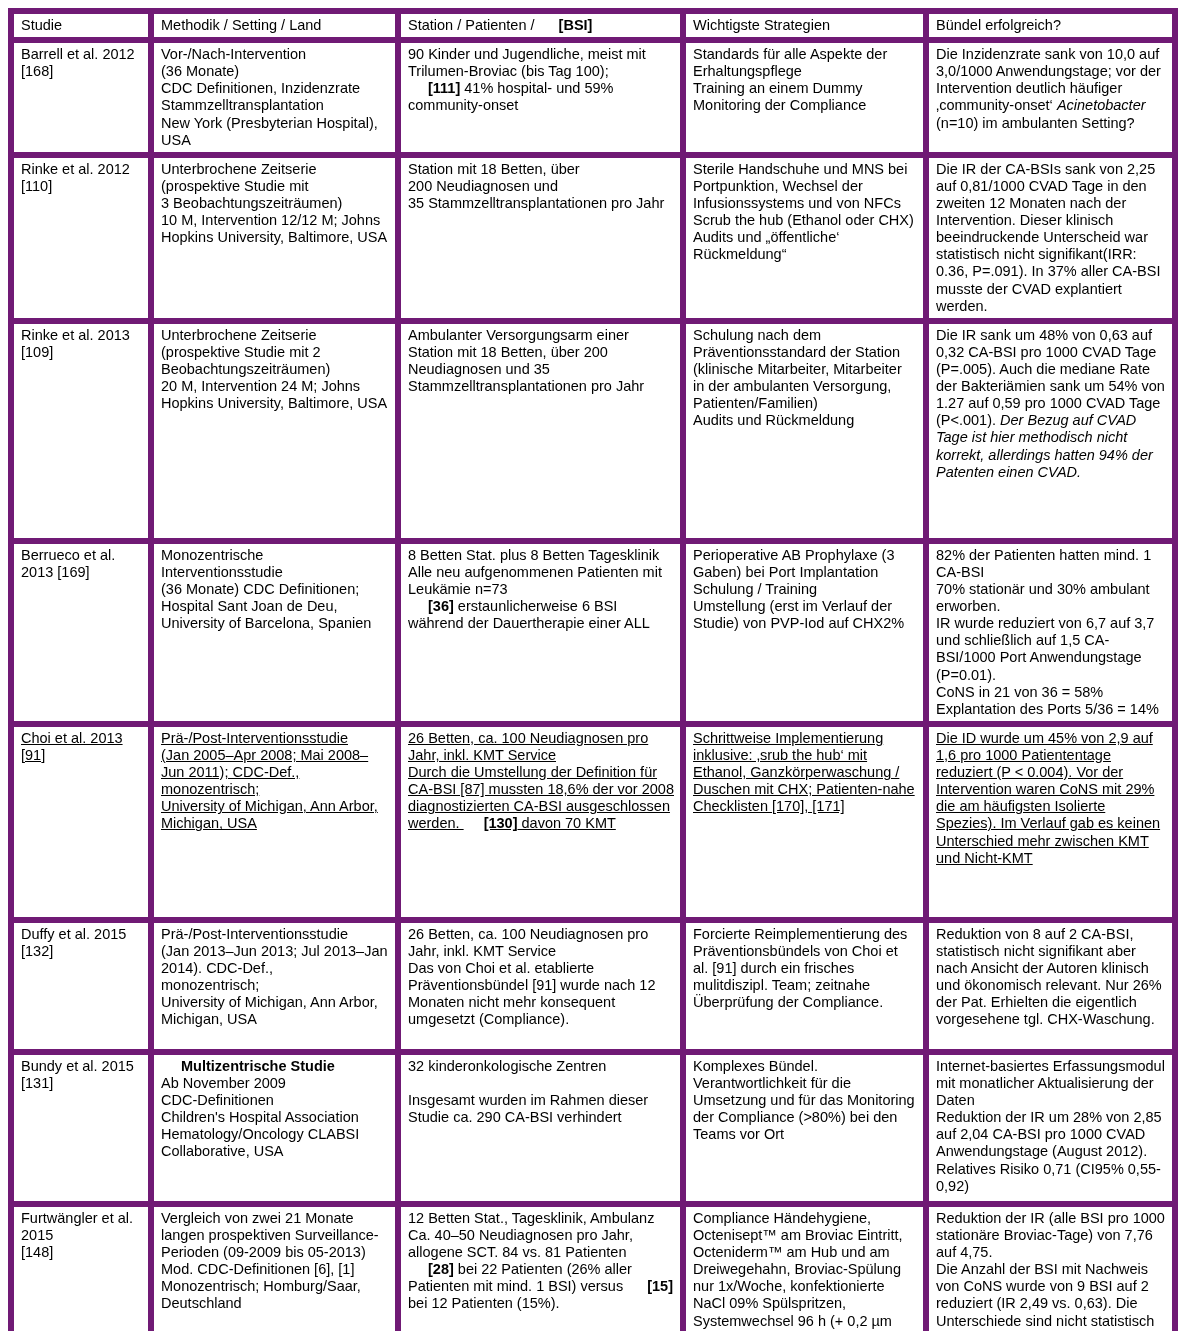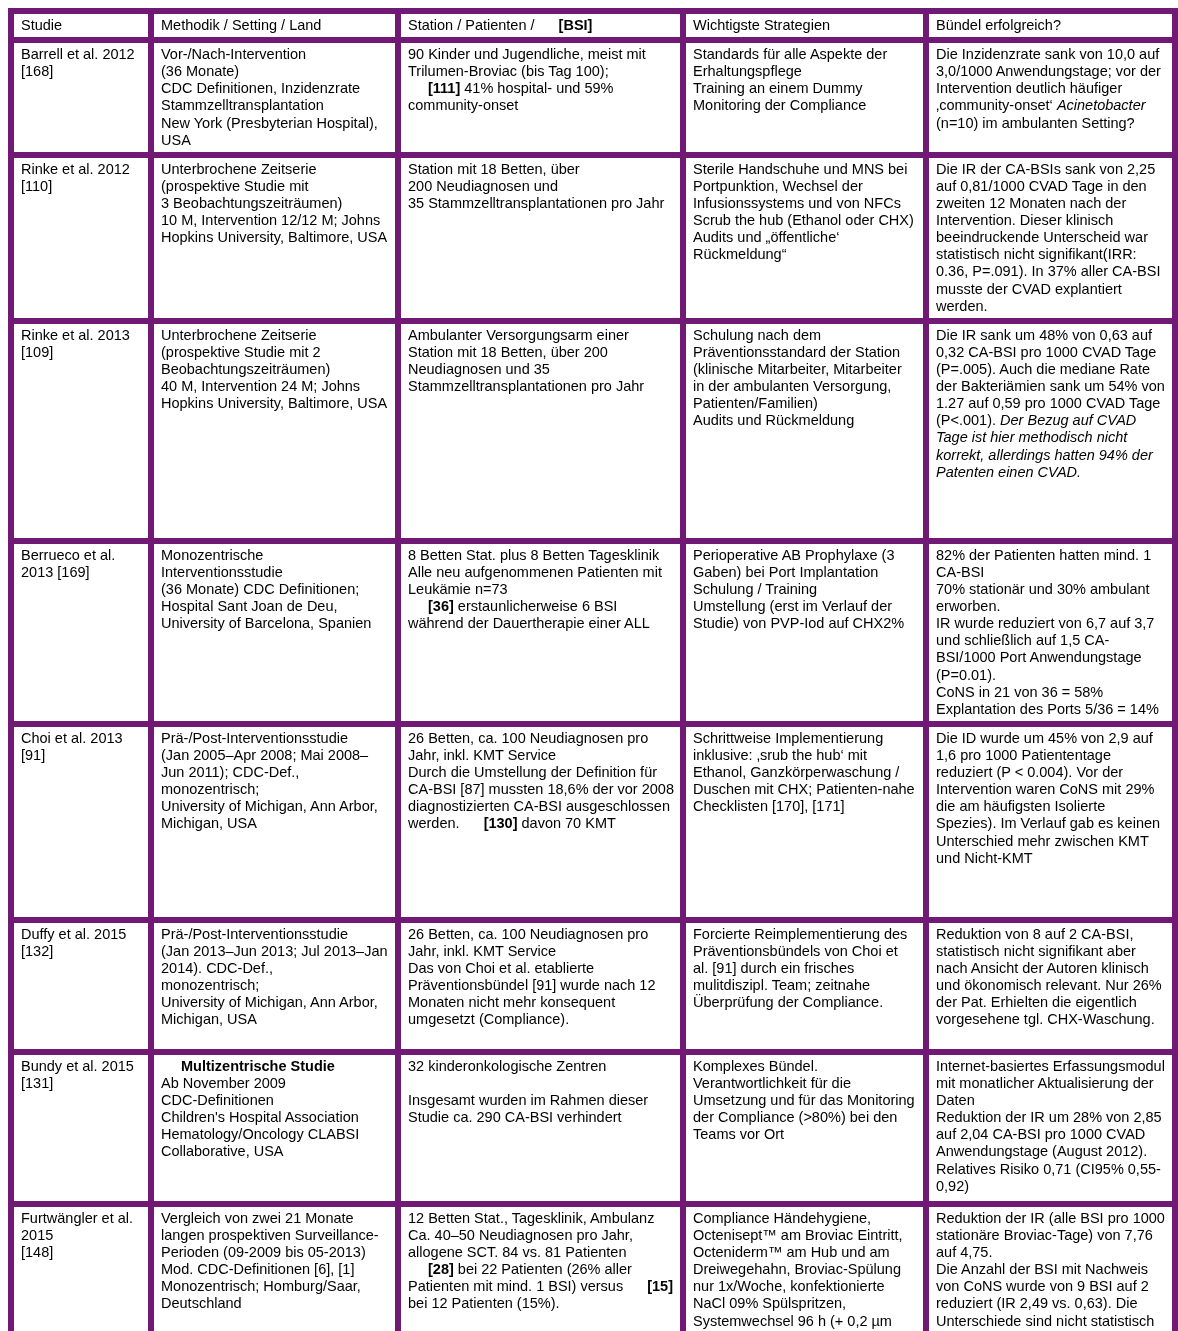--- a/index.html
+++ b/index.html
@@ -73,33 +73,33 @@
         </tr>
         <tr style="height: 162px;">
           <td><span>Rinke et al. 2012</span><br><span>[110]</span></td>
           <td><span>Unterbrochene Zeitserie</span><br><span>(prospektive Studie mit</span><br><span>3 Beobachtungszeiträumen)</span><br><span>10 M, Intervention 12/12 M; Johns Hopkins University, Baltimore, USA</span></td>
           <td><span>Station mit 18 Betten, über</span><br><span>200 Neudiagnosen und</span><br><span>35 Stammzelltransplantationen pro Jahr</span></td>
           <td><span>Sterile Handschuhe und MNS bei Portpunktion, Wechsel der Infusionssystems und von NFCs</span><br><span>Scrub the hub (Ethanol oder CHX)</span><br><span>Audits und „öffentliche‘ Rückmeldung“</span></td>
           <td><span>Die IR der CA-BSIs sank von 2,25 auf 0,81/1000 CVAD Tage in den zweiten 12 Monaten nach der Intervention. Dieser klinisch beeindruckende Unterscheid war statistisch nicht signifikant(IRR: 0.36, P=.091). In 37% aller CA-BSI musste der CVAD explantiert werden.</span></td>
         </tr>
         <tr style="height: 220px;">
           <td><span>Rinke et al. 2013</span><br><span>[109]</span></td>
-          <td><span>Unterbrochene Zeitserie</span><br><span>(prospektive Studie mit 2 Beobachtungszeiträumen)</span><br><span>40 M, Intervention 24 M; Johns Hopkins University, Baltimore, USA</span></td>
+          <td><span>Unterbrochene Zeitserie</span><br><span>(prospektive Studie mit 2 Beobachtungszeiträumen)</span><br><span>20 M, Intervention 24 M; Johns Hopkins University, Baltimore, USA</span></td>
           <td><span>Ambulanter Versorgungsarm einer Station mit 18 Betten, über 200 Neudiagnosen und 35 Stammzelltransplantationen pro Jahr</span></td>
           <td><span>Schulung nach dem Präventionsstandard der Station (klinische Mitarbeiter, Mitarbeiter in der ambulanten Versorgung, Patienten/Familien)</span><br><span>Audits und Rückmeldung</span></td>
           <td><span>Die IR sank um 48% von 0,63 auf 0,32 CA-BSI pro 1000 CVAD Tage (P=.005). Auch die mediane Rate der Bakteriämien sank um 54% von 1.27 auf 0,59 pro 1000 CVAD Tage (P&lt;.001). </span><span class="i">Der Bezug auf CVAD Tage ist hier methodisch nicht korrekt, allerdings hatten 94% der Patenten einen CVAD.</span></td>
         </tr>
         <tr style="height: 136px;">
           <td><span>Berrueco et al.</span><br><span>2013 [169]</span></td>
           <td><span>Monozentrische</span><br><span>Interventionsstudie</span><br><span>(36 Monate) CDC Definitionen;</span><br><span>Hospital Sant Joan de Deu,</span><br><span>University of Barcelona, Spanien</span></td>
           <td><span>8 Betten Stat. plus 8 Betten Tagesklinik</span><br><span>Alle neu aufgenommenen Patienten mit Leukämie n=73</span><br><span class="b">[36]</span><span> erstaunlicherweise 6 BSI während der Dauertherapie einer ALL</span></td>
           <td><span>Perioperative AB Prophylaxe (3 Gaben) bei Port Implantation</span><br><span>Schulung / Training</span><br><span>Umstellung (erst im Verlauf der Studie) von PVP-Iod auf CHX2%</span></td>
           <td><span>82% der Patienten hatten mind. 1 CA-BSI</span><br><span>70% stationär und 30% ambulant erworben.</span><br><span>IR wurde reduziert von 6,7 auf 3,7 und schließlich auf 1,5 CA-BSI/1000 Port Anwendungstage (P=0.01).</span><br><span>CoNS in 21 von 36 = 58%</span><br><span>Explantation des Ports 5/36 = 14%</span></td>
         </tr>
-        <tr style="height: 196px;">
+        <tr style="height: 196px; text-decoration: underline;">
           <td><span>Choi et al. 2013</span><br><span>[91]</span></td>
           <td><span>Prä-/Post-Interventionsstudie</span><br><span>(Jan 2005–Apr 2008; Mai 2008–Jun 2011); CDC-Def.,</span><br><span>monozentrisch;</span><br><span>University of Michigan, Ann Arbor, Michigan, USA</span></td>
           <td><span>26 Betten, ca. 100 Neudiagnosen pro Jahr, inkl. KMT Service</span><br><span>Durch die Umstellung der Definition für CA-BSI [87] mussten 18,6% der vor 2008 diagnostizierten CA-BSI ausgeschlossen werden. </span><span class="b">[130]</span><span> davon 70 KMT</span></td>
           <td><span>Schrittweise Implementierung inklusive: ‚srub the hub‘ mit Ethanol, Ganzkörperwaschung / Duschen mit CHX; Patienten-nahe Checklisten [170], [171]</span></td>
           <td><span>Die ID wurde um 45% von 2,9 auf 1,6 pro 1000 Patiententage reduziert (P &lt; 0.004). Vor der Intervention waren CoNS mit 29% die am häufigsten Isolierte Spezies). Im Verlauf gab es keinen Unterschied mehr zwischen KMT und Nicht-KMT</span></td>
         </tr>
         <tr style="height: 132px;">
           <td><span>Duffy et al. 2015</span><br><span>[132]</span></td>
           <td><span>Prä-/Post-Interventionsstudie</span><br><span>(Jan 2013–Jun 2013; Jul 2013–Jan 2014). CDC-Def.,</span><br><span>monozentrisch;</span><br><span>University of Michigan, Ann Arbor, Michigan, USA</span></td>
           <td><span>26 Betten, ca. 100 Neudiagnosen pro Jahr, inkl. KMT Service</span><br><span>Das von Choi et al. etablierte Präventionsbündel [91] wurde nach 12 Monaten nicht mehr konsequent umgesetzt (Compliance).</span></td>

